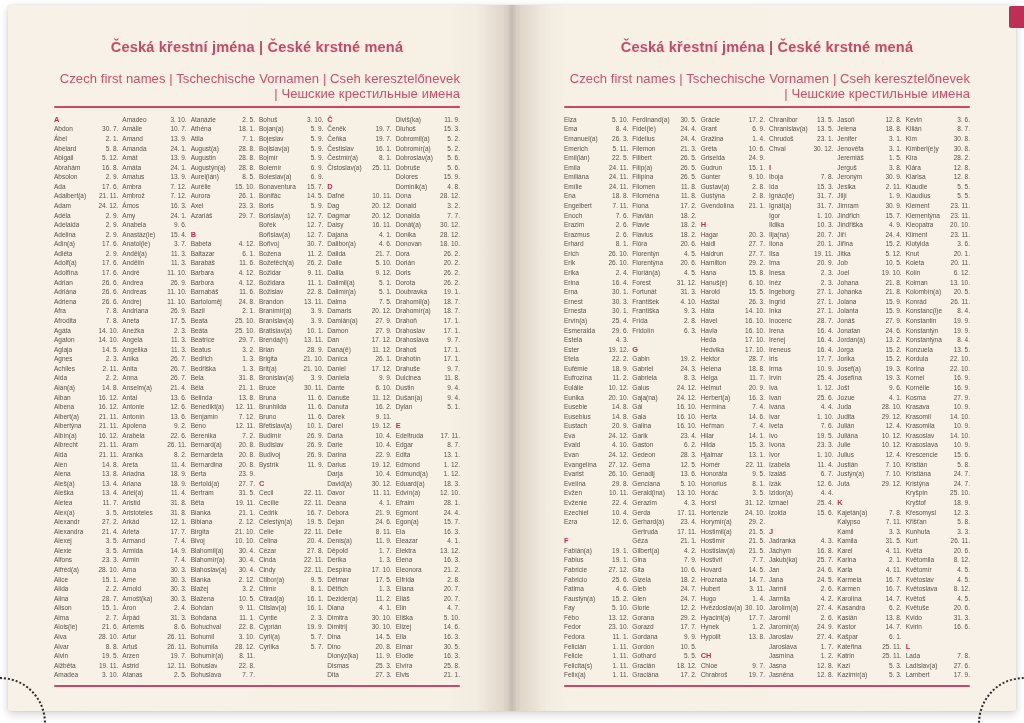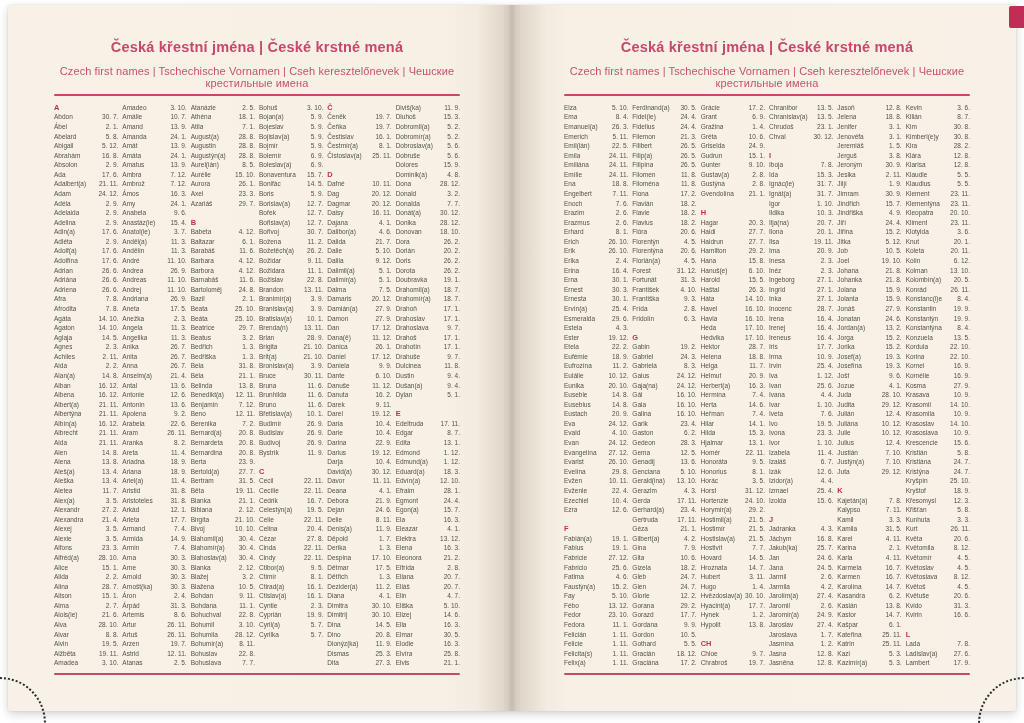--- a/index.html
+++ b/index.html
@@ -32,22 +32,22 @@
     padding:34px 46px 0 46px;
     box-sizing:border-box;
   }
   .page.left{background:linear-gradient(90deg,#f7f1e7 0%,#f6f0e5 88%,#efe7da 100%);border-radius:3px 0 0 3px;}
   .page.right{background:linear-gradient(90deg,#eee6d9 0%,#f6f0e5 10%,#f7f1e7 100%);border-radius:0 3px 3px 0;}
   .page-title{
     text-align:center;color:var(--accent);
     font-size:14.5px;font-weight:700;letter-spacing:.2px;
   }
   .page-subtitle{
-    text-align:center;color:var(--accent);
-    font-size:11px;margin-top:10px;letter-spacing:.1px;opacity:.95;
+    text-align:right;color:var(--accent);
+    font-size:13px;margin-top:16px;letter-spacing:.1px;opacity:.95;
   }
   .rule{height:1.8px;background:var(--accent);margin-top:5px;border-radius:1px;}
   .cols{display:flex;gap:4px;margin-top:7px;height:567px;overflow:hidden;}
   .col{flex:1;min-width:0;}
   .row{
     display:flex;justify-content:space-between;align-items:baseline;
     font-size:6.5px;line-height:9.58px;color:var(--ink);white-space:nowrap;
   }
   .row .n{overflow:hidden;text-overflow:clip;}
   .row .d{margin-left:2px;flex:0 0 auto;}

